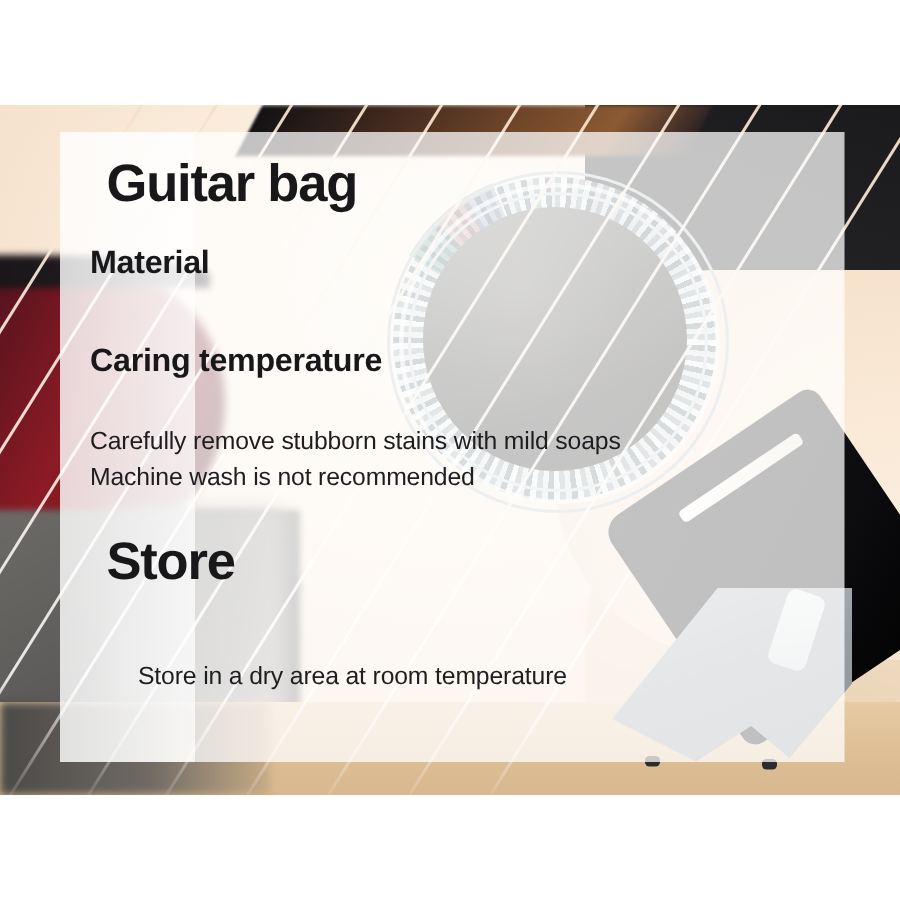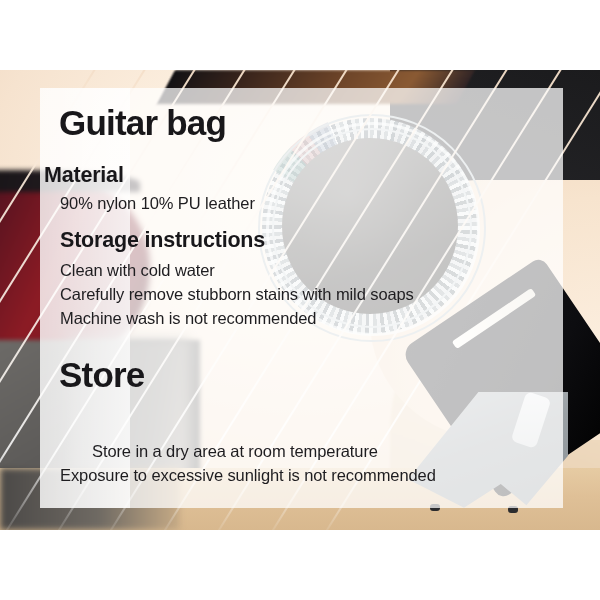--- a/index.html
+++ b/index.html
@@ -103,26 +103,26 @@
 
   
   .panel{position:absolute;left:40px;top:88px;width:523px;height:420px;
      background:rgba(255,255,255,.74);}
   .panel-left-fade{position:absolute;left:40px;top:88px;width:90px;height:420px;
      background:linear-gradient(90deg,rgba(255,255,255,.30),rgba(255,255,255,.72));}
 
   
   .content{position:absolute;left:0;top:0;width:600px;height:600px;}
   .t{position:absolute;color:#18171a;white-space:nowrap;}
-  .h1{font-size:35px;font-weight:700;letter-spacing:-.8px;}
+  .h1{font-size:35px;font-weight:700;letter-spacing:-.8px;margin-left:12px;}
   .h2{font-size:21.5px;font-weight:700;letter-spacing:-.2px;}
   .p{font-size:16.5px;font-weight:400;letter-spacing:-.1px;color:#1e1d20;}
 
   #title-guitar-bag{left:59px;top:103px;}
-  #label-material{left:44px;top:163px;}
+  #label-material{left:60px;top:163px;}
   #text-material-value{left:60px;top:194px;}
   #label-caring{left:60px;top:228px;}
   #text-caring-1{left:60px;top:261px;}
   #text-caring-2{left:60px;top:285px;}
   #text-caring-3{left:60px;top:309px;}
   #title-guitar{left:59px;top:355px;}
   #label-storage{left:60px;top:409px;}
   #text-storage-1{left:60px;top:442px;margin-left:32px;}
   #text-storage-2{left:60px;top:466px;}
 </style>
@@ -181,30 +181,27 @@
 
   <div class="panel"></div>
   <div class="panel-left-fade"></div>
 
   <div class="content">
 
     <div class="t h1" id="title-guitar-bag">Guitar bag</div>
 
     <div class="t h2" id="label-material">Material</div>
 
-    <div class="t p" id="text-material-value">90% nylon 10% PU leather</div>
-
-    <div class="t h2" id="label-caring">Storage instructions</div>
-
-    <div class="t p" id="text-caring-1">Clean with cold water</div>
+
+    <div class="t h2" id="label-caring">Caring temperature</div>
+
 
     <div class="t p" id="text-caring-3">Machine wash is not recommended</div>
 
     <div class="t p" id="text-caring-2">Carefully remove stubborn stains with mild soaps</div>
 
     <div class="t h1" id="title-guitar">Store</div>
 
 
     <div class="t p" id="text-storage-1">Store in a dry area at room temperature</div>
 
-    <div class="t p" id="text-storage-2">Exposure to excessive sunlight is not recommended</div>
   </div>
 </div>
 
 </body></html>

